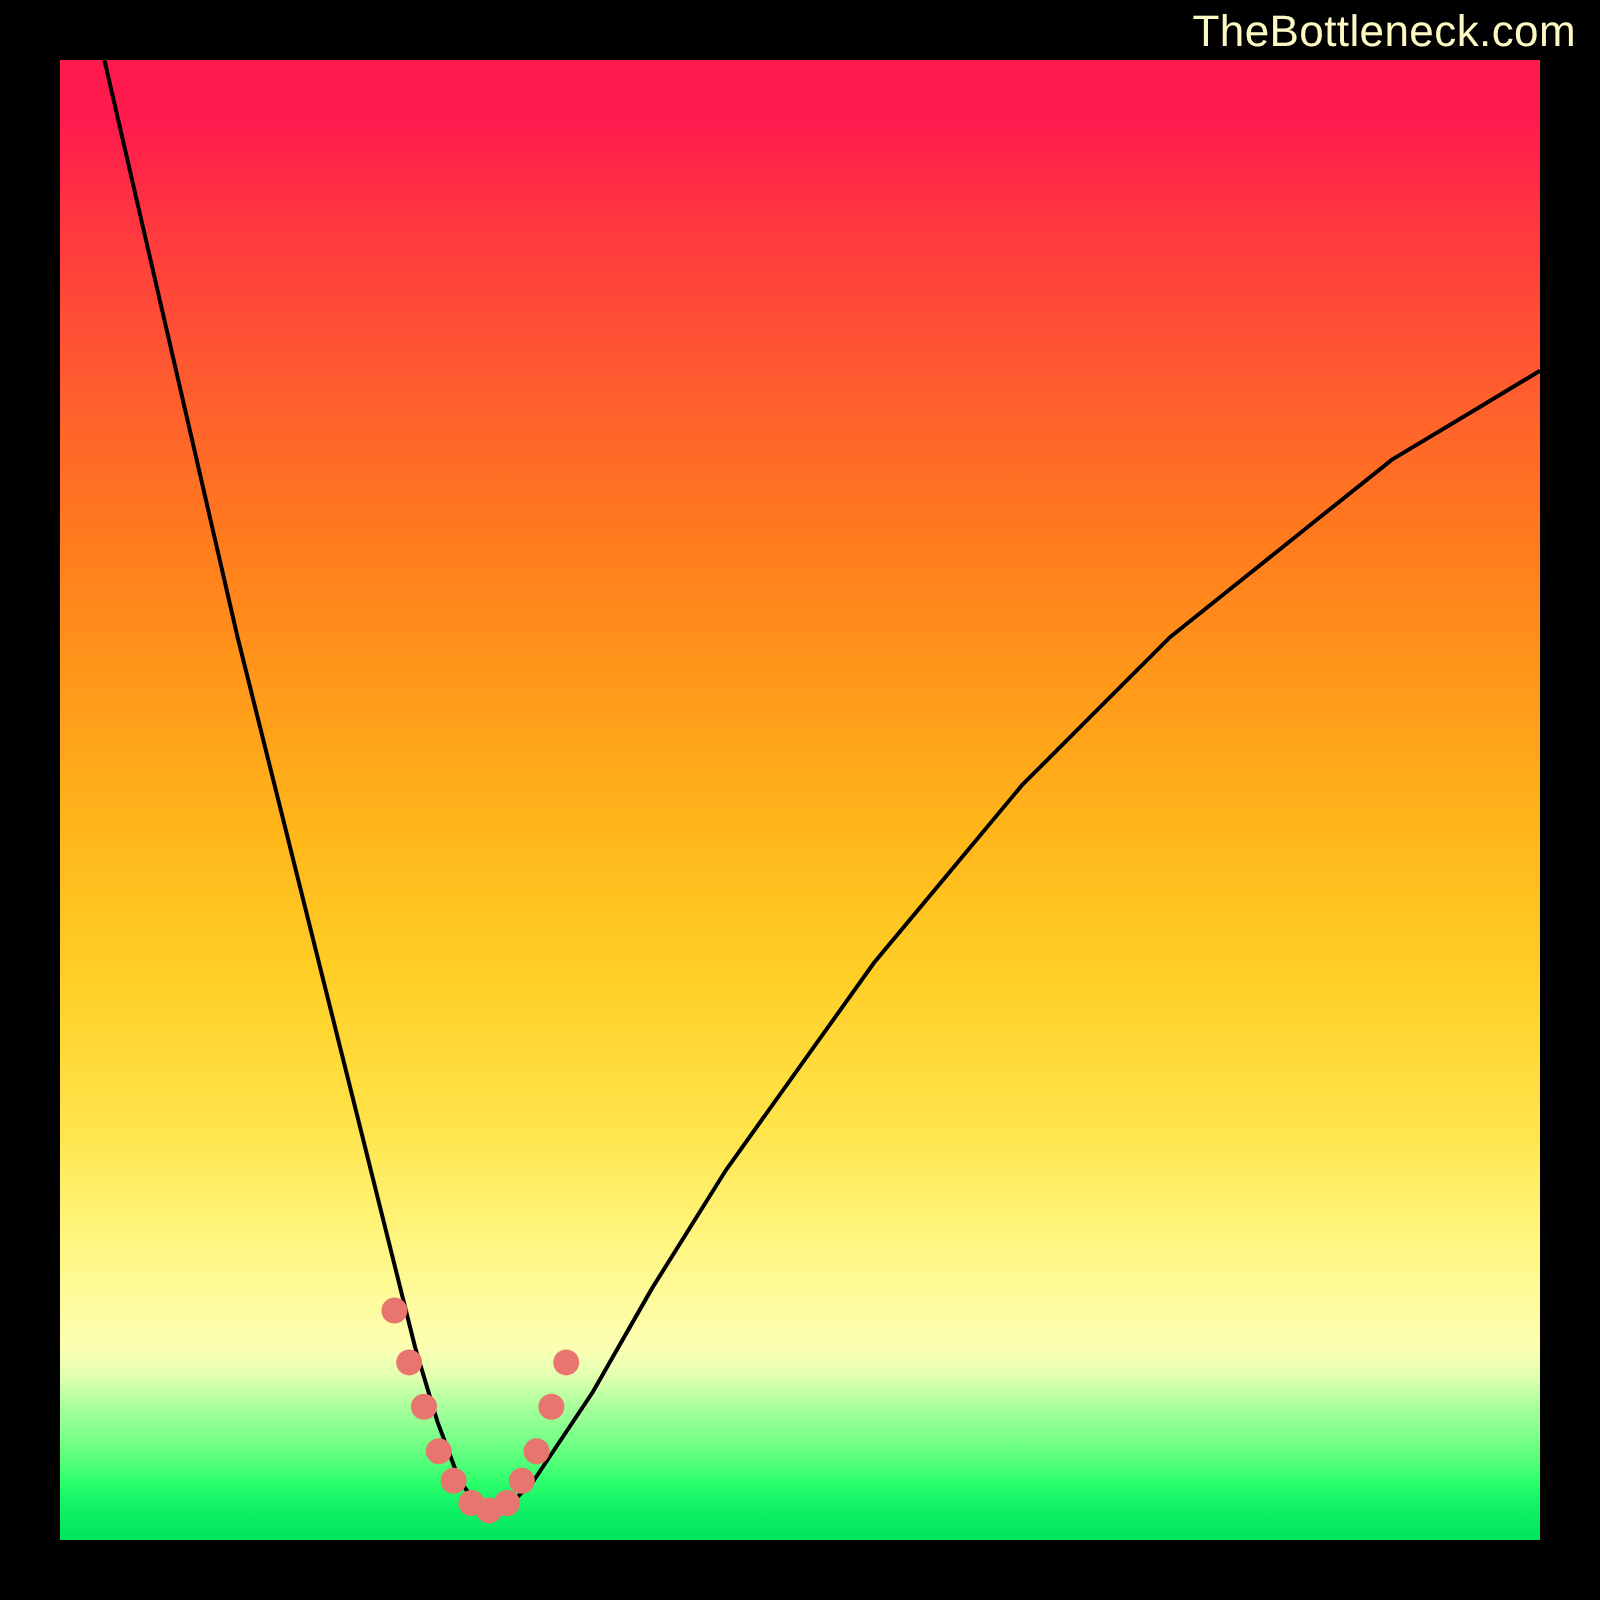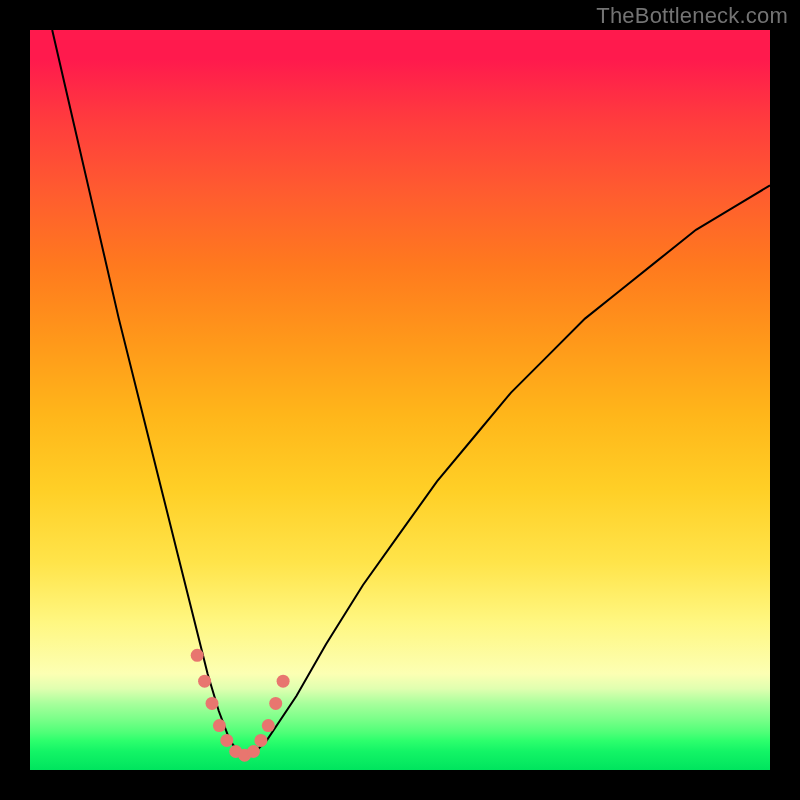--- a/index.html
+++ b/index.html
@@ -38,21 +38,21 @@
       #13f466 97.5%,
       #00e45e 100%
     );
   }
   .watermark {
     position: absolute;
     top: 3px;
     right: 12px;
     font-size: 22px;
     font-weight: 400;
-    color: #737373;
+    color: #fef9c3;
     letter-spacing: 0.2px;
     font-family: Arial, sans-serif;
   }
   svg.curve {
     position: absolute;
     left: 0;
     top: 0;
     width: 740px;
     height: 740px;
     overflow: visible;

